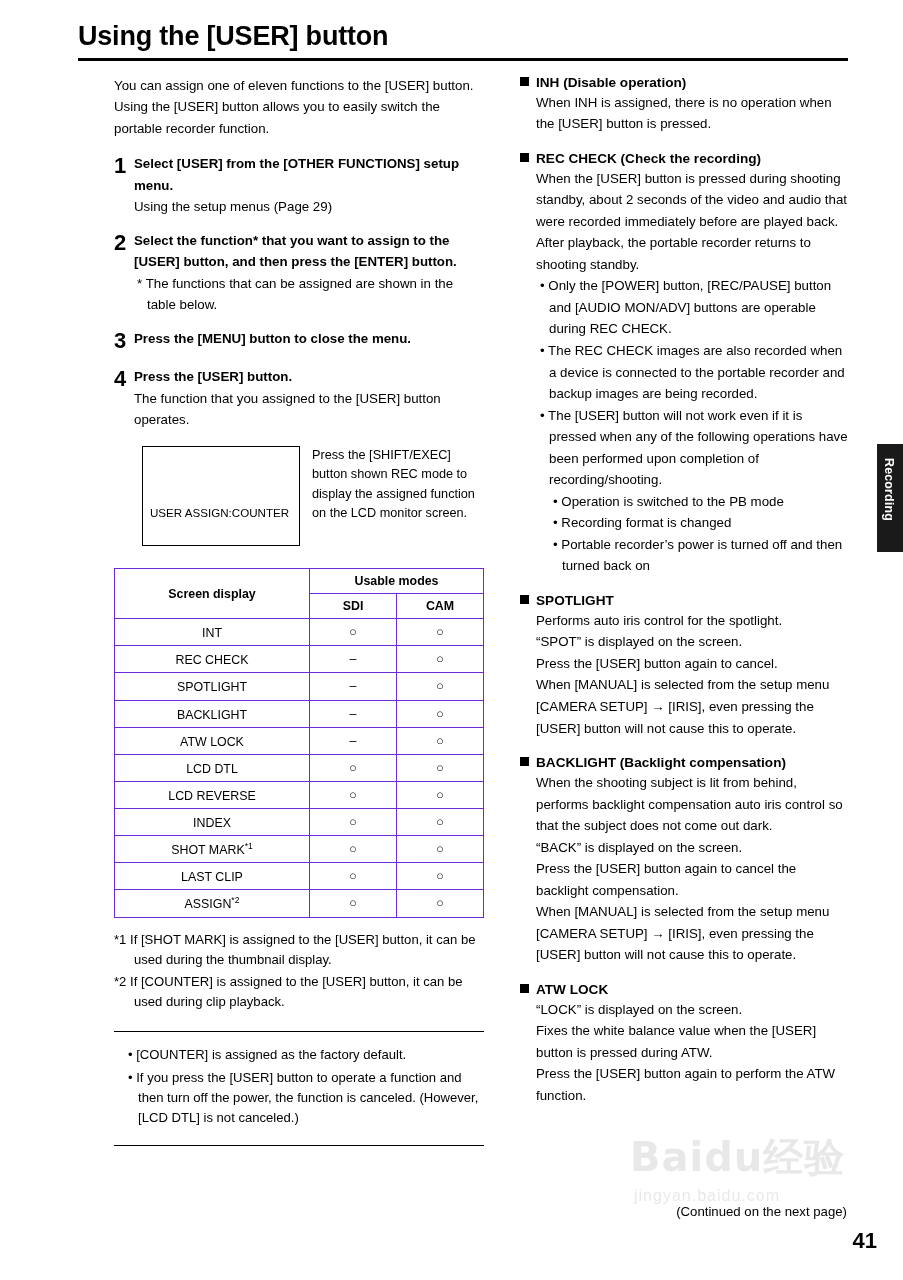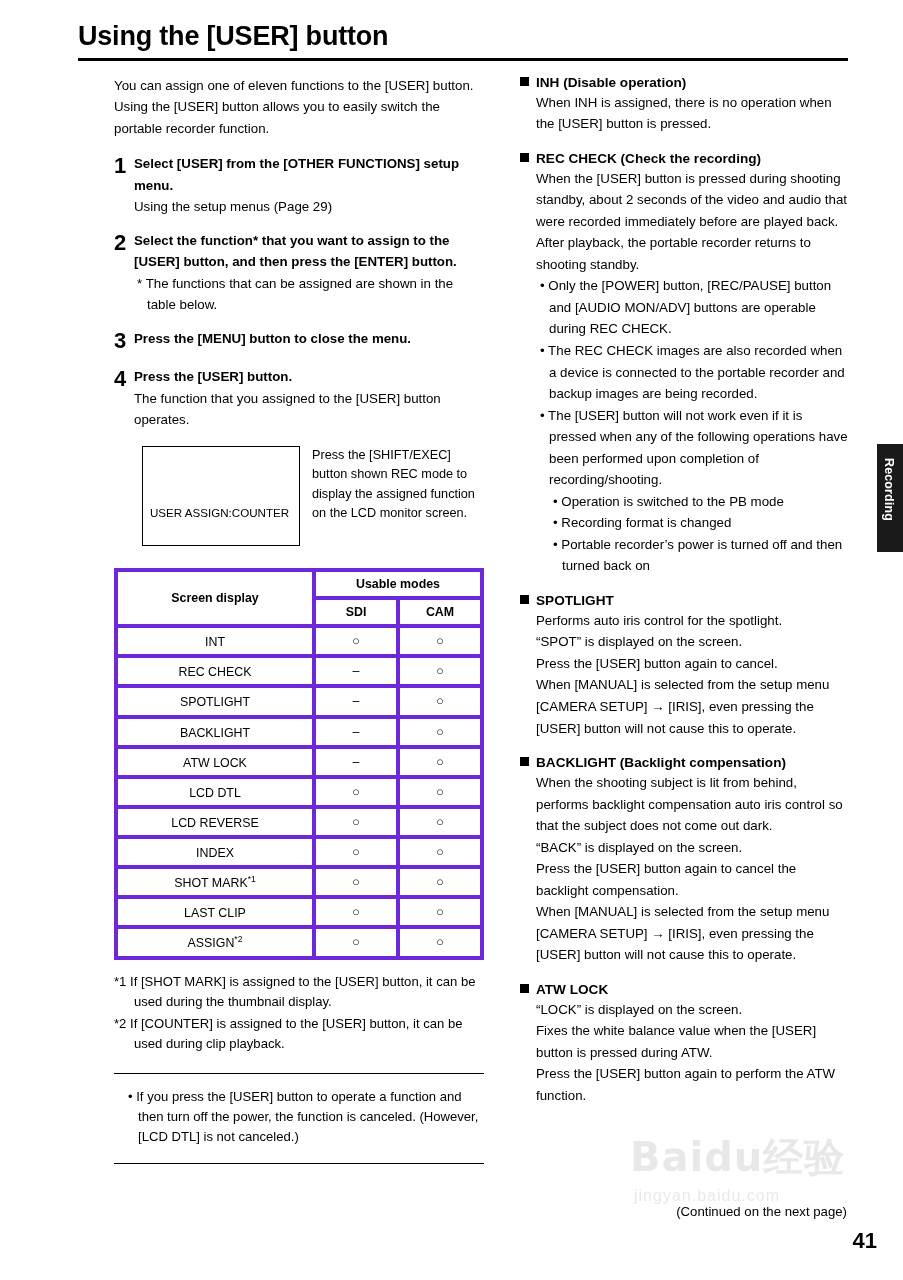--- a/index.html
+++ b/index.html
@@ -108,21 +108,21 @@
     margin-left: 12px;
   }
   
   table.modes {
     border-collapse: collapse;
     width: 370px;
     margin-top: 6px;
     table-layout: fixed;
   }
   table.modes th, table.modes td {
-    border: 4px solid #6d28d9;
+    border: 1px solid #6d28d9;
     text-align: center;
     font-size: 12.4px;
     padding: 5px 2px;
   }
   table.modes th {
     font-weight: bold;
   }
   table.modes td.name {
     font-weight: normal;
   }
@@ -368,20 +368,21 @@
             </tr>
           </tbody>
         </table>
 
         <div class="footnotes">
           <div class="fnline">*1 If [SHOT MARK] is assigned to the [USER] button, it can be used during the thumbnail display.</div>
           <div class="fnline">*2 If [COUNTER] is assigned to the [USER] button, it can be used during clip playback.</div>
         </div>
 
         <div class="bullets-box">
+          <div class="bullet">• [COUNTER] is assigned as the factory default.</div>
           <div class="bullet">• If you press the [USER] button to operate a function and then turn off the power, the function is canceled. (However, [LCD DTL] is not canceled.)</div>
         </div>
 
       </div>
 
       <div class="col-right">
 
         <div class="sec">
           <div class="sec-head">
             <span class="sqr"></span><span>INH (Disable operation)</span>

